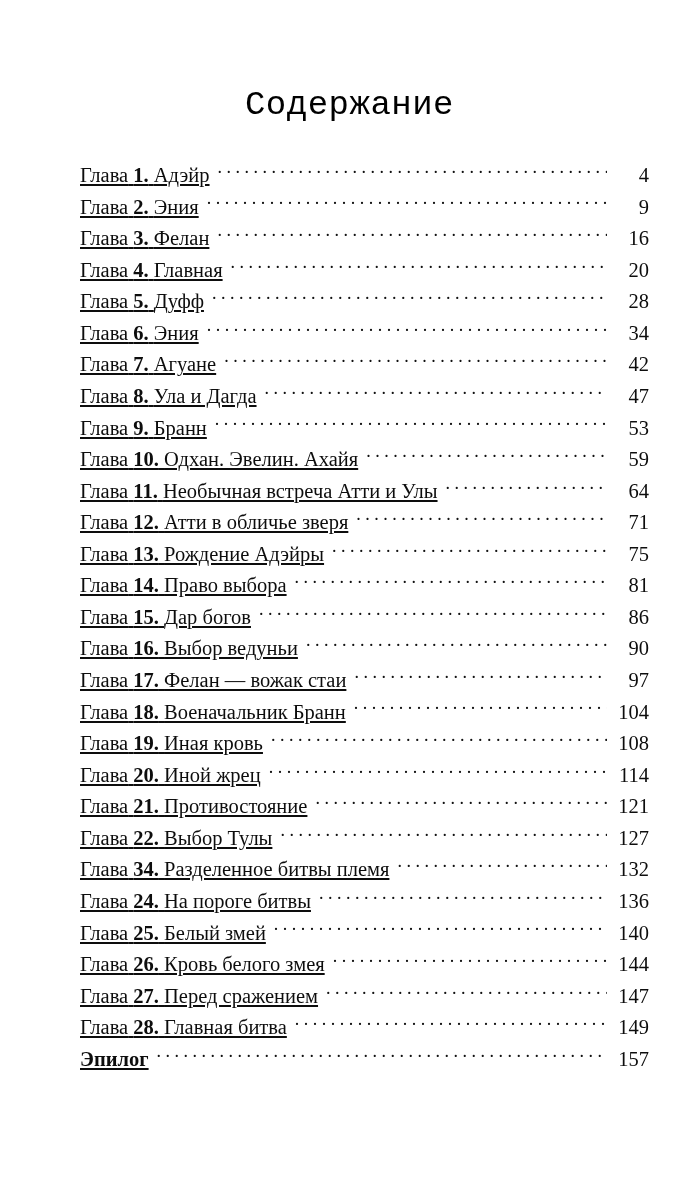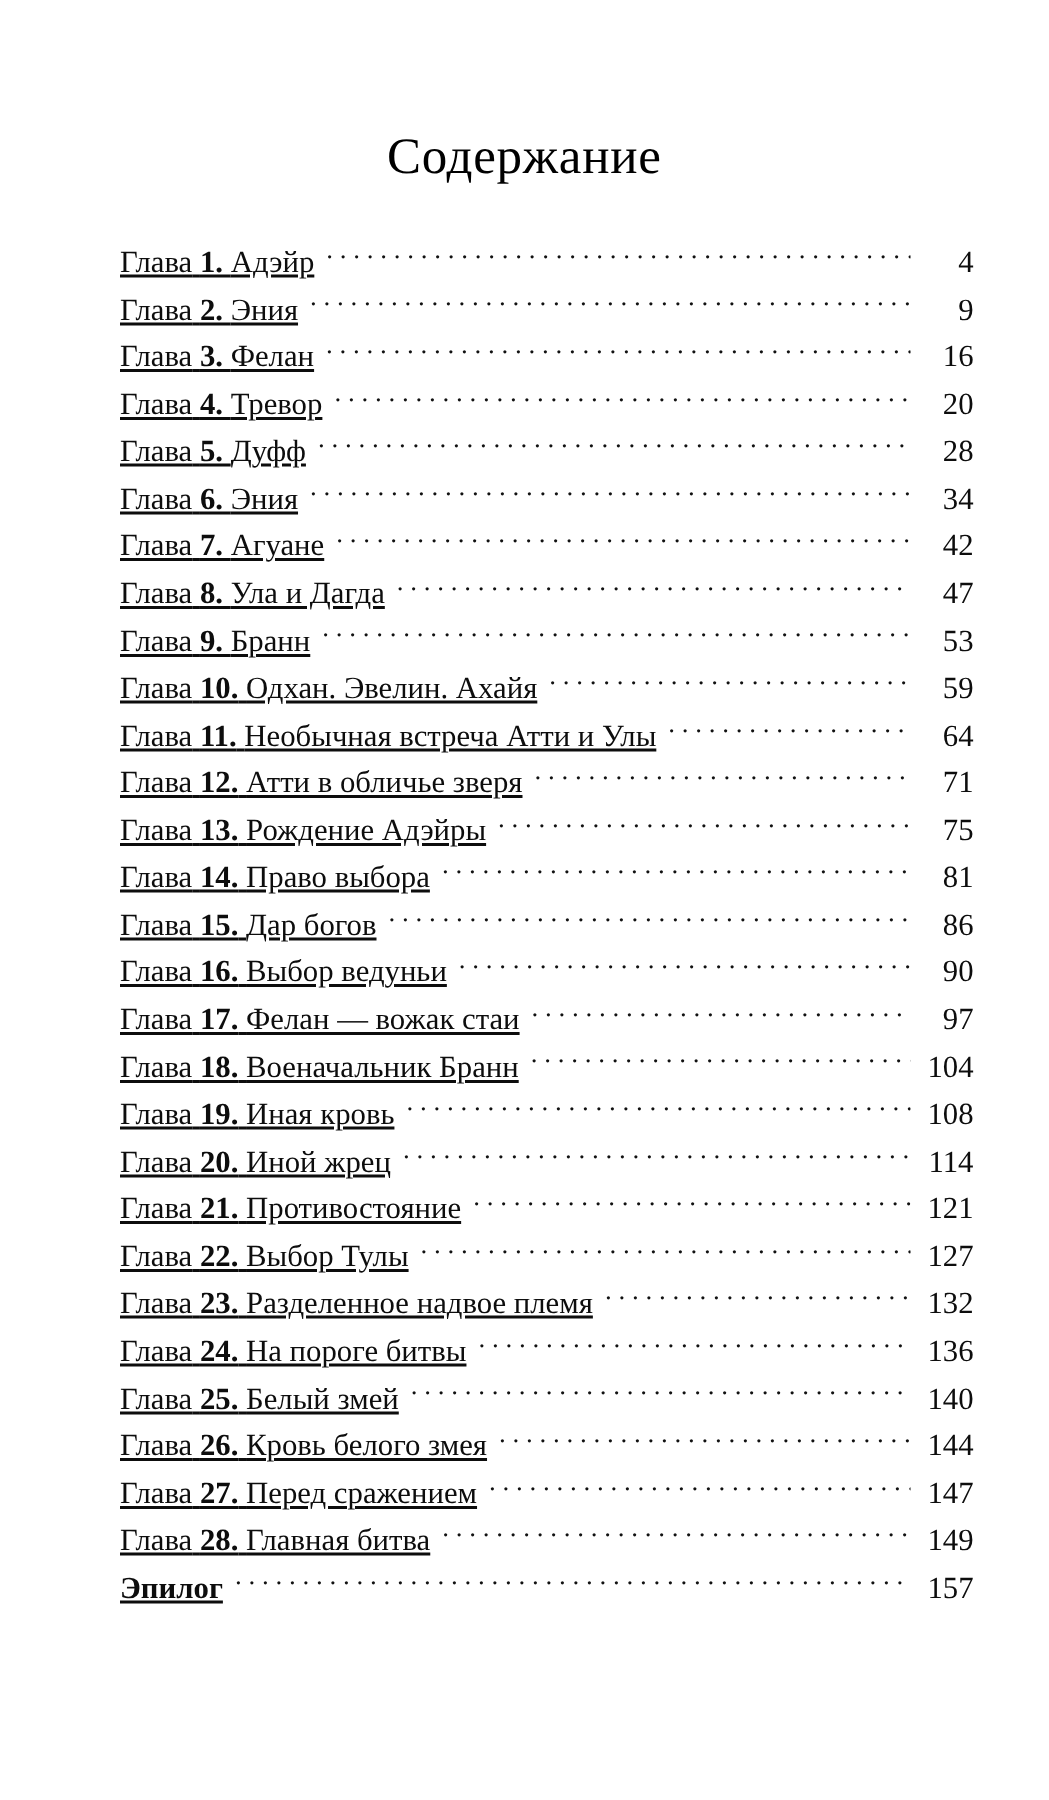--- a/index.html
+++ b/index.html
@@ -11,21 +11,21 @@
     position: relative;
     width: 699px;
     height: 1200px;
     background: #ffffff;
     overflow: hidden;
     font-family: "Liberation Serif", "DejaVu Serif", serif;
     color: #0d0d0d;
   }
   .toc-title {
     text-align: center;
-    font-family: Liberation Serif, serif;
+    font-family: Liberation Mono, monospace;
     font-size: 34px;
     font-weight: normal;
     letter-spacing: 0.5px;
     margin: 0;
     padding-top: 86px;
     color: #000000;
   }
   .toc-list {
     margin: 0;
     padding: 0;
@@ -94,21 +94,21 @@
         <span class="toc-label"><span>Глава</span> <span class="num">2.</span> <span>Эния</span></span>
         <span class="toc-dots"></span>
         <span class="toc-page">9</span>
       </li>
       <li class="toc-row">
         <span class="toc-label"><span>Глава</span> <span class="num">3.</span> <span>Фелан</span></span>
         <span class="toc-dots"></span>
         <span class="toc-page">16</span>
       </li>
       <li class="toc-row">
-        <span class="toc-label"><span>Глава</span> <span class="num">4.</span> <span>Тревор</span></span>
+        <span class="toc-label"><span>Глава</span> <span class="num">4.</span> <span>Главная</span></span>
         <span class="toc-dots"></span>
         <span class="toc-page">20</span>
       </li>
       <li class="toc-row">
         <span class="toc-label"><span>Глава</span> <span class="num">5.</span> <span>Дуфф</span></span>
         <span class="toc-dots"></span>
         <span class="toc-page">28</span>
       </li>
       <li class="toc-row">
         <span class="toc-label"><span>Глава</span> <span class="num">6.</span> <span>Эния</span></span>
@@ -189,21 +189,21 @@
         <span class="toc-label"><span>Глава</span> <span class="num">21.</span> <span>Противостояние</span></span>
         <span class="toc-dots"></span>
         <span class="toc-page">121</span>
       </li>
       <li class="toc-row">
         <span class="toc-label"><span>Глава</span> <span class="num">22.</span> <span>Выбор Тулы</span></span>
         <span class="toc-dots"></span>
         <span class="toc-page">127</span>
       </li>
       <li class="toc-row">
-        <span class="toc-label"><span>Глава</span> <span class="num">23.</span> <span>Разделенное надвое племя</span></span>
+        <span class="toc-label"><span>Глава</span> <span class="num">34.</span> <span>Разделенное битвы племя</span></span>
         <span class="toc-dots"></span>
         <span class="toc-page">132</span>
       </li>
       <li class="toc-row">
         <span class="toc-label"><span>Глава</span> <span class="num">24.</span> <span>На пороге битвы</span></span>
         <span class="toc-dots"></span>
         <span class="toc-page">136</span>
       </li>
       <li class="toc-row">
         <span class="toc-label"><span>Глава</span> <span class="num">25.</span> <span>Белый змей</span></span>

